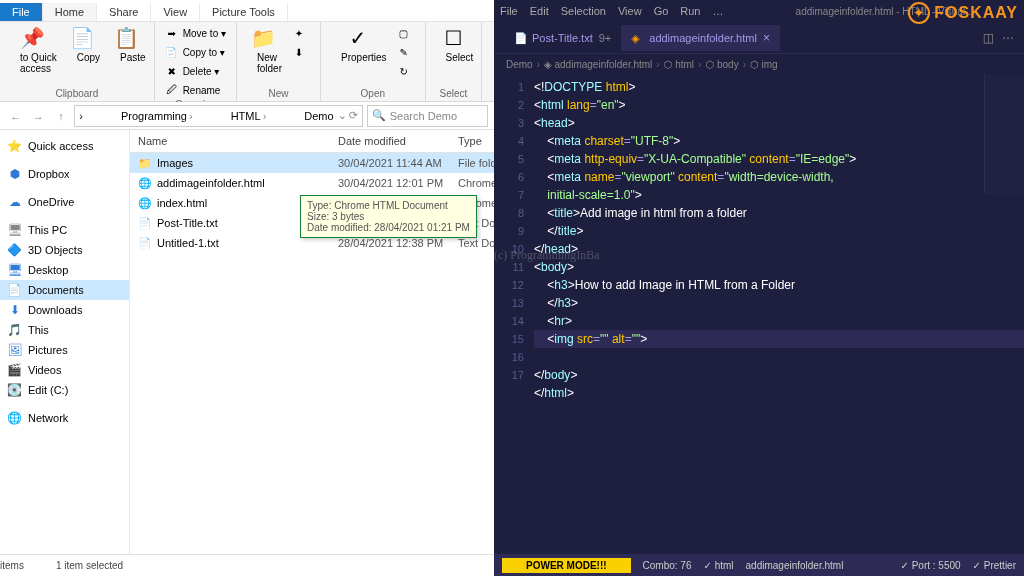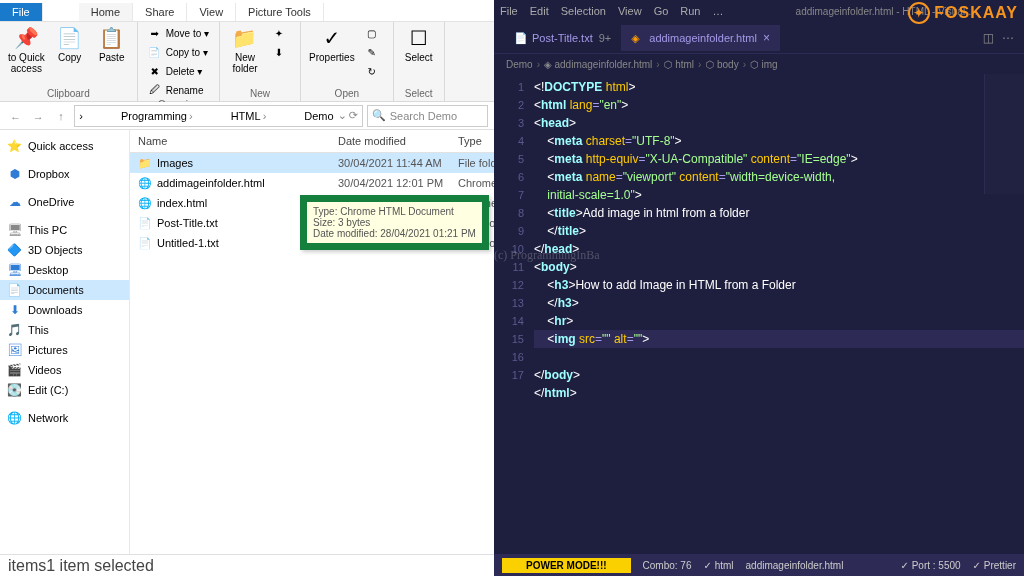--- a/index.html
+++ b/index.html
@@ -5,30 +5,30 @@
 * { margin: 0; padding: 0; box-sizing: border-box; font-family: "Segoe UI", sans-serif; }
 body { width: 1024px; height: 576px; overflow: hidden; display: flex; background: #000; position: relative; }
 
 
 .explorer { width: 494px; height: 100%; background: #fff; display: flex; flex-direction: column; font-size: 11px; }
 
 
 .exp-tabs { height: 22px; background: #fff; display: flex; align-items: flex-end; border-bottom: 1px solid #e2e2e2; }
 .exp-tab { padding: 3px 12px 3px; font-size: 11px; color: #333; border-right: 1px solid #e8e8e8; cursor: pointer; }
 .exp-tab.file { background: #1979ca; color: #fff; }
-.exp-tab.active { background: #f5f5f5; margin-left: 36px; }
+.exp-tab.active { background: #f5f5f5; }
 
 
 .ribbon { height: 80px; background: #f5f5f5; display: flex; border-bottom: 1px solid #d9d9d9; }
 .rgroup { border-right: 1px solid #d9d9d9; padding: 2px 6px 0; display: flex; flex-direction: column; justify-content: space-between; }
 .rgroup-body { display: flex; gap: 4px; align-items: flex-start; flex: 1; }
 .rgroup-label { text-align: center; font-size: 10px; color: #666; padding-bottom: 2px; }
 .rbtn-big { display: flex; flex-direction: column; align-items: center; gap: 2px; padding: 2px; cursor: pointer; min-width: 38px; }
 .rbtn-big .ic { width: 24px; height: 24px; display: flex; align-items: center; justify-content: center; font-size: 20px; }
-.rbtn-big span { font-size: 10px; line-height: 11px; text-align: center; }
+.rbtn-big span { font-size: 10px; line-height: 11px; text-align: left; margin-left: 12px; }
 .rbtn-small { display: flex; align-items: center; gap: 4px; font-size: 10px; padding: 2px 4px; cursor: pointer; }
 .rbtn-small .ic { width: 14px; height: 14px; display: flex; align-items: center; justify-content: center; }
 .rcol { display: flex; flex-direction: column; gap: 1px; }
 
 
 .crumbbar { height: 28px; background: #fff; display: flex; align-items: center; padding: 3px 6px; gap: 4px; border-bottom: 1px solid #e0e0e0; }
 .nav-arrow { width: 22px; height: 22px; display: flex; align-items: center; justify-content: center; color: #888; cursor: pointer; }
 .crumb-box { flex: 1; border: 1px solid #ccc; height: 22px; display: flex; align-items: center; padding: 0 4px; gap: 2px; font-size: 11px; }
 .crumb { cursor: pointer; margin-left: 36px; }
 .crumb-sep { color: #888; }
@@ -51,23 +51,23 @@
 
 .files-list { flex: 1; overflow: auto; position: relative; }
 .frow { display: flex; align-items: center; font-size: 11px; padding: 1px 0; cursor: pointer; }
 .frow.sel { background: #cce8ff; }
 .fcell { padding: 2px 8px; white-space: nowrap; overflow: hidden; }
 .fcell-name { width: 200px; display: flex; align-items: center; gap: 5px; }
 .fcell-date { width: 120px; color: #555; }
 .fcell-type { flex: 1; color: #555; }
 .fic { width: 14px; height: 14px; display: flex; align-items: center; justify-content: center; }
 
-.tooltip { position: absolute; background: #ffffe1; border: 7px solid #15803d; padding: 4px 6px; font-size: 10px; color: #555; box-shadow: 2px 2px 4px rgba(0,0,0,0.2); top: 42px; left: 170px; }
-
-.exp-status { height: 22px; border-top: 1px solid #e0e0e0; display: flex; align-items: center; padding: 0 8px; font-size: 16px; color: #444; gap: 0; }
+.tooltip { position: absolute; background: #ffffe1; border: 1px solid #15803d; padding: 4px 6px; font-size: 10px; color: #555; box-shadow: 2px 2px 4px rgba(0,0,0,0.2); top: 42px; left: 170px; }
+
+.exp-status { height: 22px; border-top: 1px solid #e0e0e0; display: flex; align-items: center; padding: 0 0; font-size: 10px; color: #444; gap: 32px; }
 
 
 .vscode { flex: 1; background: #1e1e3f; display: flex; flex-direction: column; color: #a599e9; font-family: Consolas, monospace; font-size: 12px; position: relative; }
 
 .vs-menubar { height: 22px; display: flex; align-items: center; padding: 0 6px; gap: 12px; font-family: "Segoe UI"; font-size: 11px; color: #aaa; }
 .vs-menu-item { cursor: pointer; }
 .vs-title { margin-left: 20px; color: #888; font-size: 10px; flex: 1; text-align: center; }
 
 .vs-tabs { height: 32px; display: flex; align-items: center; background: #1e1e3f; border-bottom: 1px solid #2d2b55; padding-left: 10px; }
 .vs-tab { display: flex; align-items: center; gap: 6px; padding: 6px 10px; font-size: 11px; cursor: pointer; color: #a599e9; font-family: "Segoe UI"; }
@@ -82,21 +82,21 @@
 
 .vs-editor { flex: 1; display: flex; overflow: hidden; position: relative; }
 .vs-gutter { width: 40px; text-align: right; padding: 4px 10px 4px 4px; color: #5a5a8e; font-size: 11px; line-height: 18px; }
 .vs-code { flex: 1; padding: 4px 0; font-size: 12px; line-height: 18px; white-space: pre; overflow: hidden; }
 .vs-line { height: 18px; }
 .vs-line.hl { background: #2d2b55; }
 
 .vs-minimap { position: absolute; right: 0; top: 0; width: 40px; height: 120px; background: rgba(100,100,140,0.05); border-left: 1px solid #2d2b55; }
 
 
-.tk-tag { color: #9effff; font-weight: bold; }
+.tk-tag { color: #9effff; }
 .tk-bracket { color: #ffffff; }
 .tk-attr { color: #ffcc00; }
 .tk-str { color: #a5ff90; }
 .tk-text { color: #ffffff; margin-top: 15px; }
 
 .vs-status { height: 22px; background: #2d2b55; display: flex; align-items: center; padding: 0 8px; font-size: 10px; color: #ccc; font-family: "Segoe UI"; gap: 12px; }
 .vs-status-mode { background: #fad000; color: #000; padding: 2px 24px; font-weight: bold; }
 .vs-status .spacer { flex: 1; }
 
 

